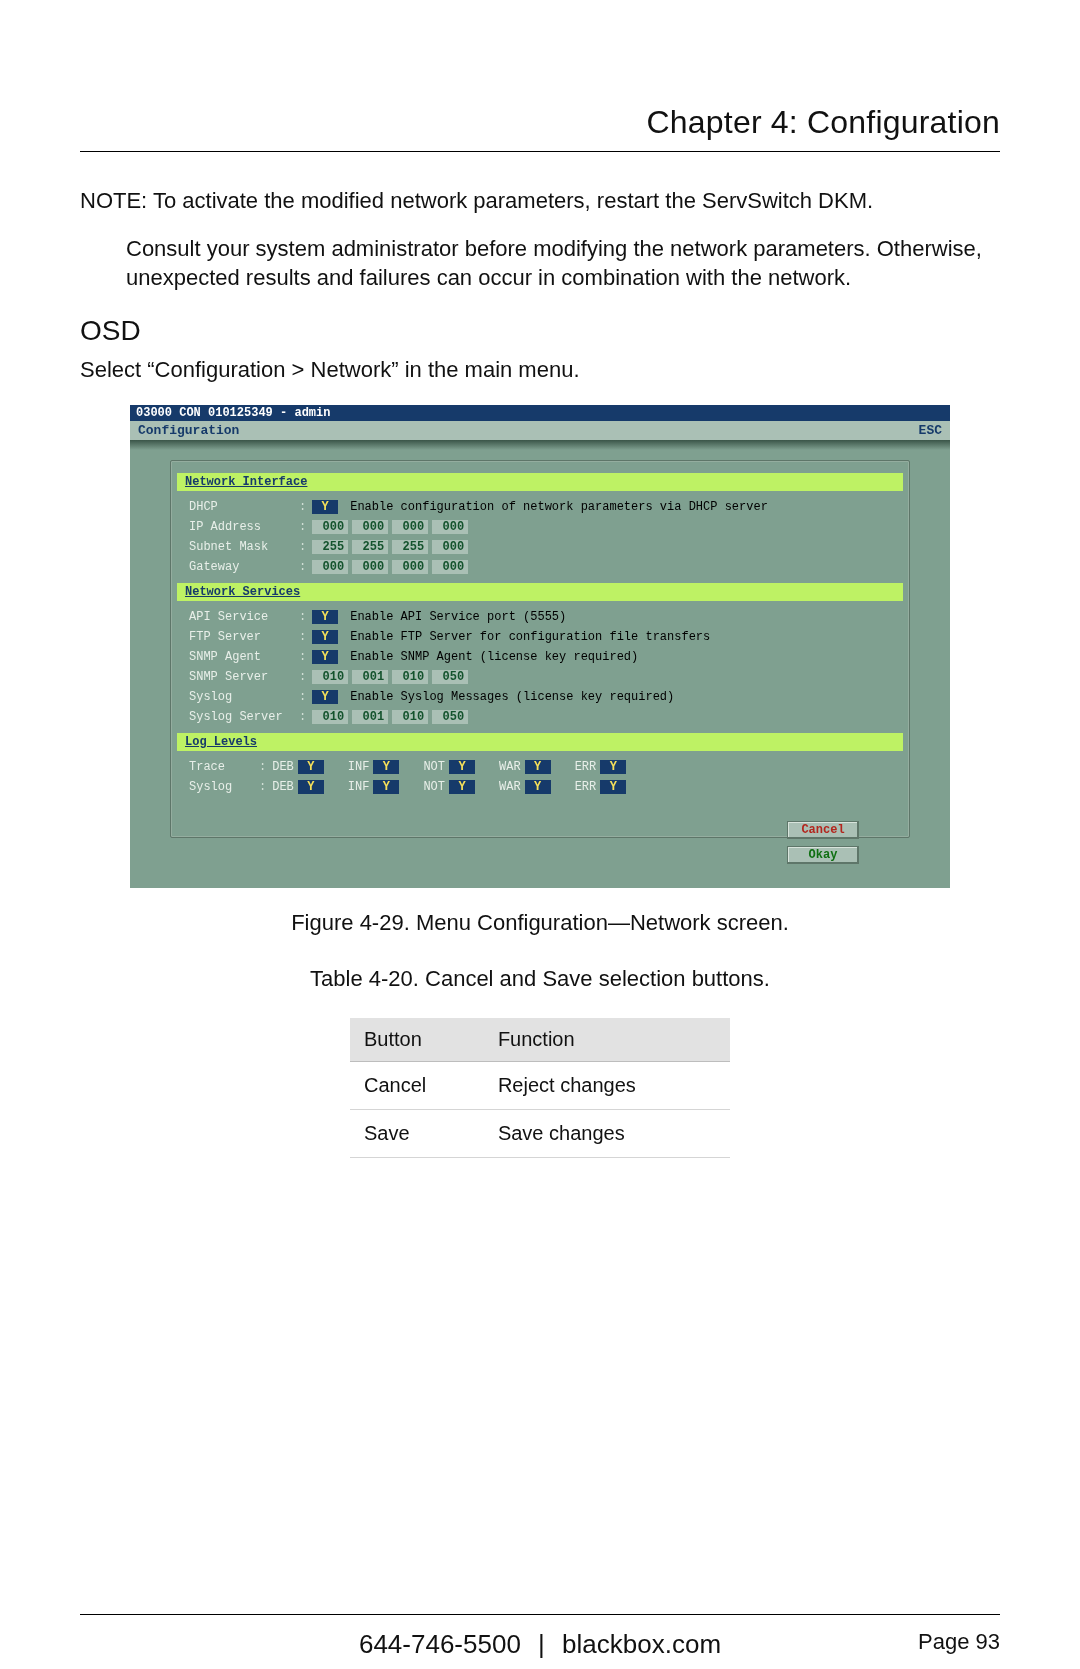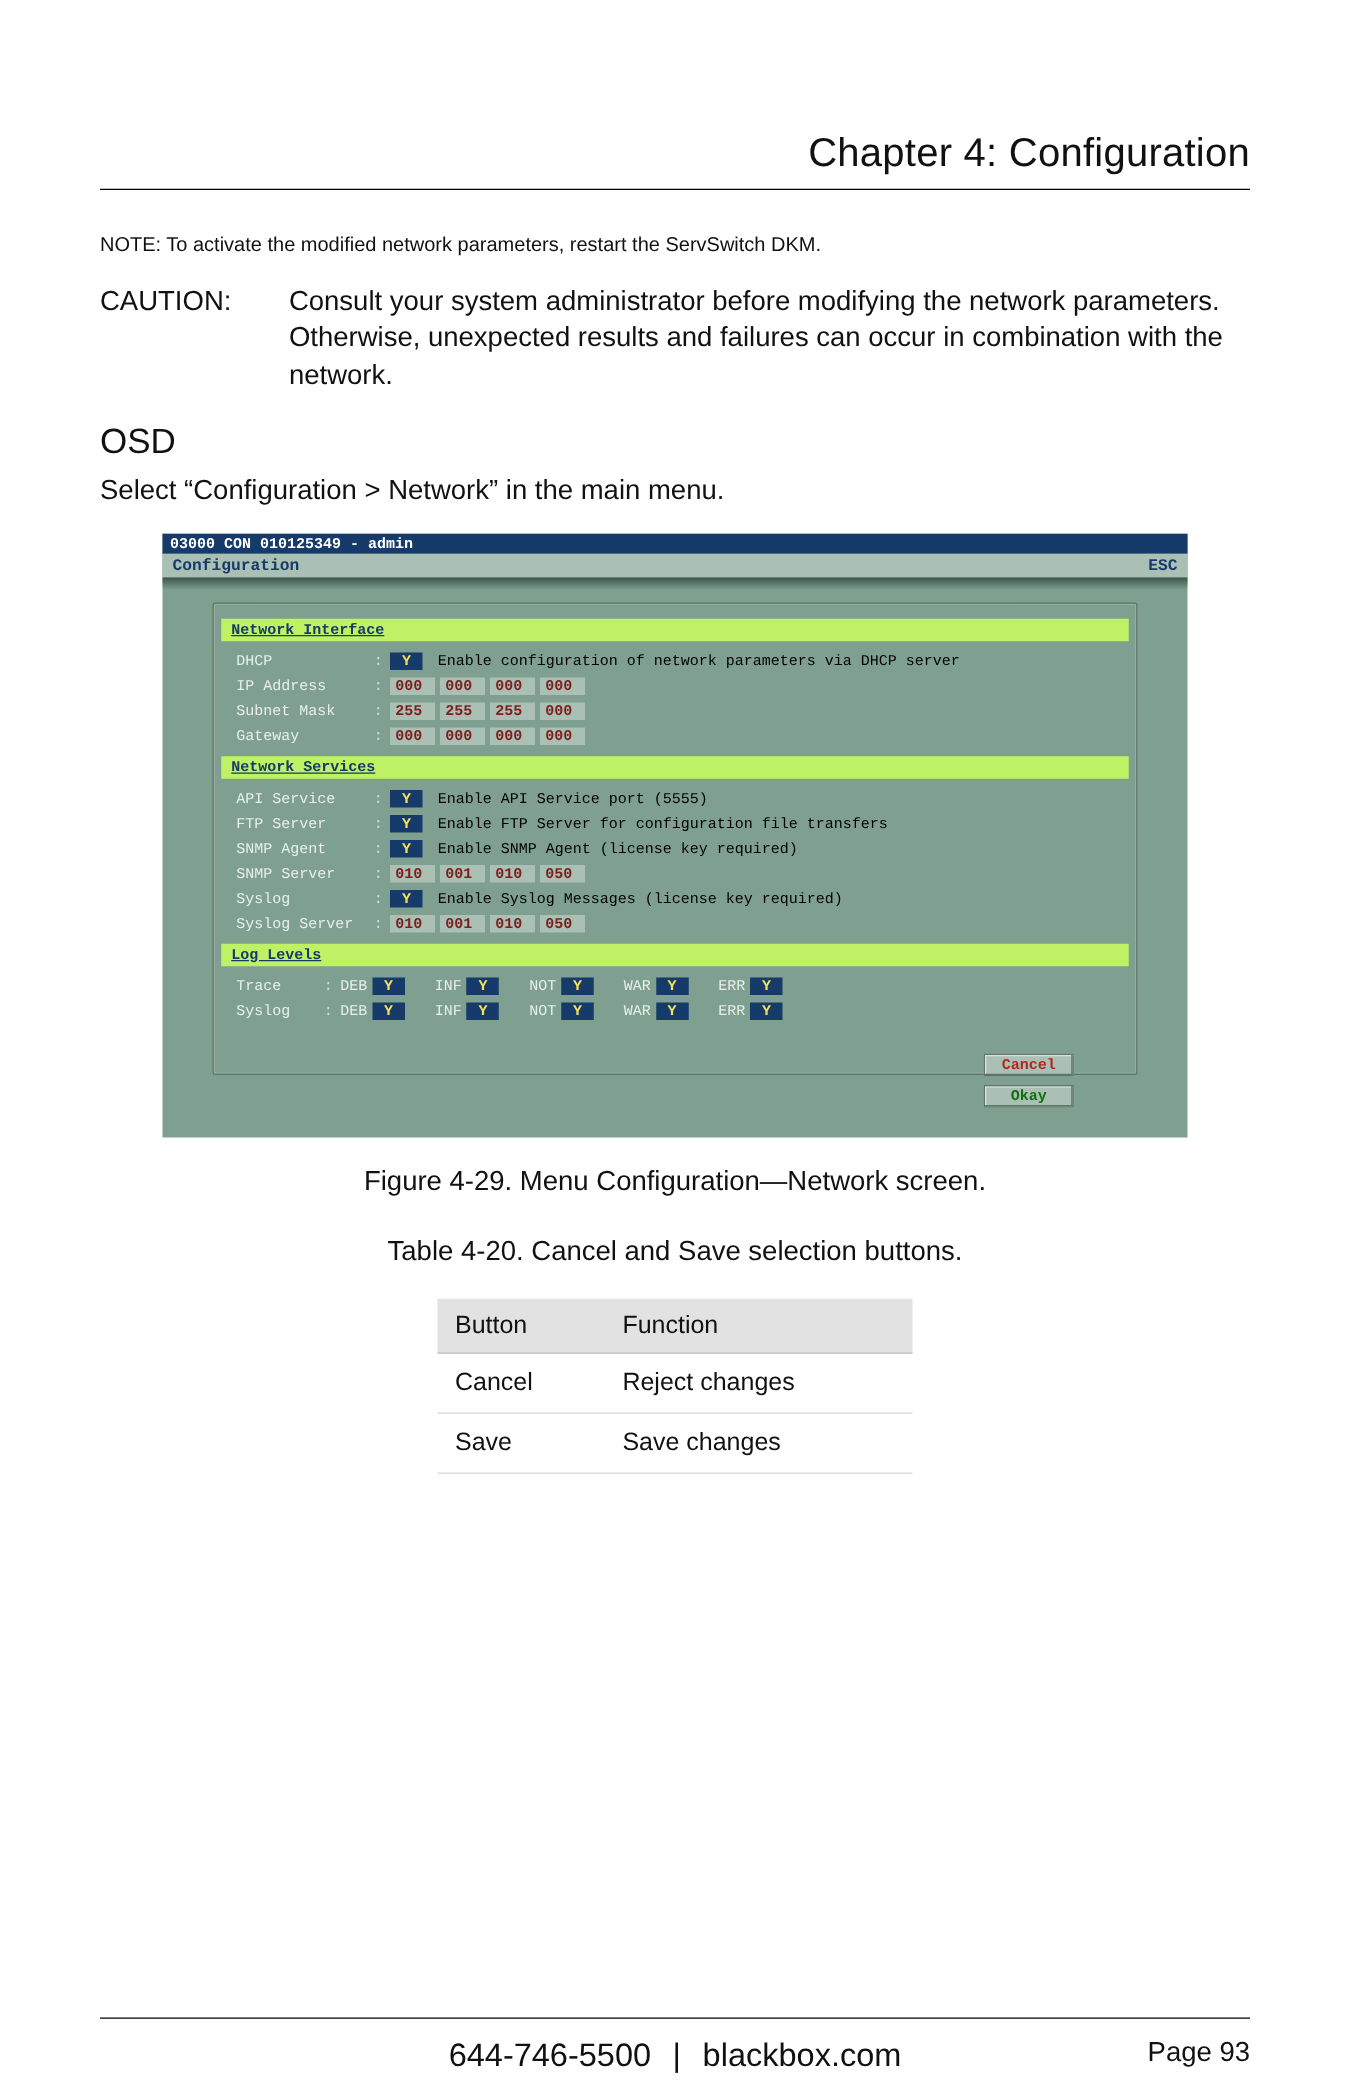--- a/index.html
+++ b/index.html
@@ -25,21 +25,21 @@
     font-weight: 400;
     margin: 0 0 10px 0;
     letter-spacing: 0.2px;
   }
   hr.hr-top {
     border: none;
     border-top: 1.5px solid #000;
     margin: 0 0 28px 0;
   }
   p.body {
-    font-size: 16px;
+    font-size: 22px;
     line-height: 1.35;
     margin: 6px 0 18px 0;
   }
   .caution-row {
     display: flex;
     font-size: 22px;
     line-height: 1.35;
     margin: 0 0 18px 0;
   }
   .caution-label {
@@ -128,25 +128,25 @@
     color: #f6e05a;
     font-weight: bold;
     padding: 0 6px;
     margin: 0 6px 0 0;
     min-width: 14px;
     text-align: center;
   }
   .octet {
     display: inline-block;
     background: #aac0b5;
-    color: #7f1d1d;
+    color: #14532d;
     padding: 0 4px;
     margin-right: 4px;
     min-width: 28px;
-    text-align: left;
+    text-align: right;
     font-weight: bold;
   }
   .hint {
     color: #000000;
     margin-left: 6px;
   }
   
   .log-row {
     display: flex;
     align-items: center;
@@ -234,21 +234,20 @@
 <body>
 
 <div class="page">
 
   <h1 class="chapter-title">Chapter 4: Configuration</h1>
   <hr class="hr-top">
 
   <p class="body">NOTE: To activate the modified network parameters, restart the ServSwitch DKM.</p>
 
   <div class="caution-row">
-    <div class="caution-label">CAUTION:</div>
     <div class="caution-text">Consult your system administrator before modifying the network parameters. Otherwise, unexpected results and failures can occur in combination with the network.</div>
   </div>
 
   <div class="osd-label">OSD</div>
   <div class="osd-select">Select “Configuration &gt; Network” in the main menu.</div>
 
   <div class="scr">
     <div class="scr-titlebar">03000 CON 010125349 - admin</div>
     <div class="scr-header">
       <span>Configuration</span>

